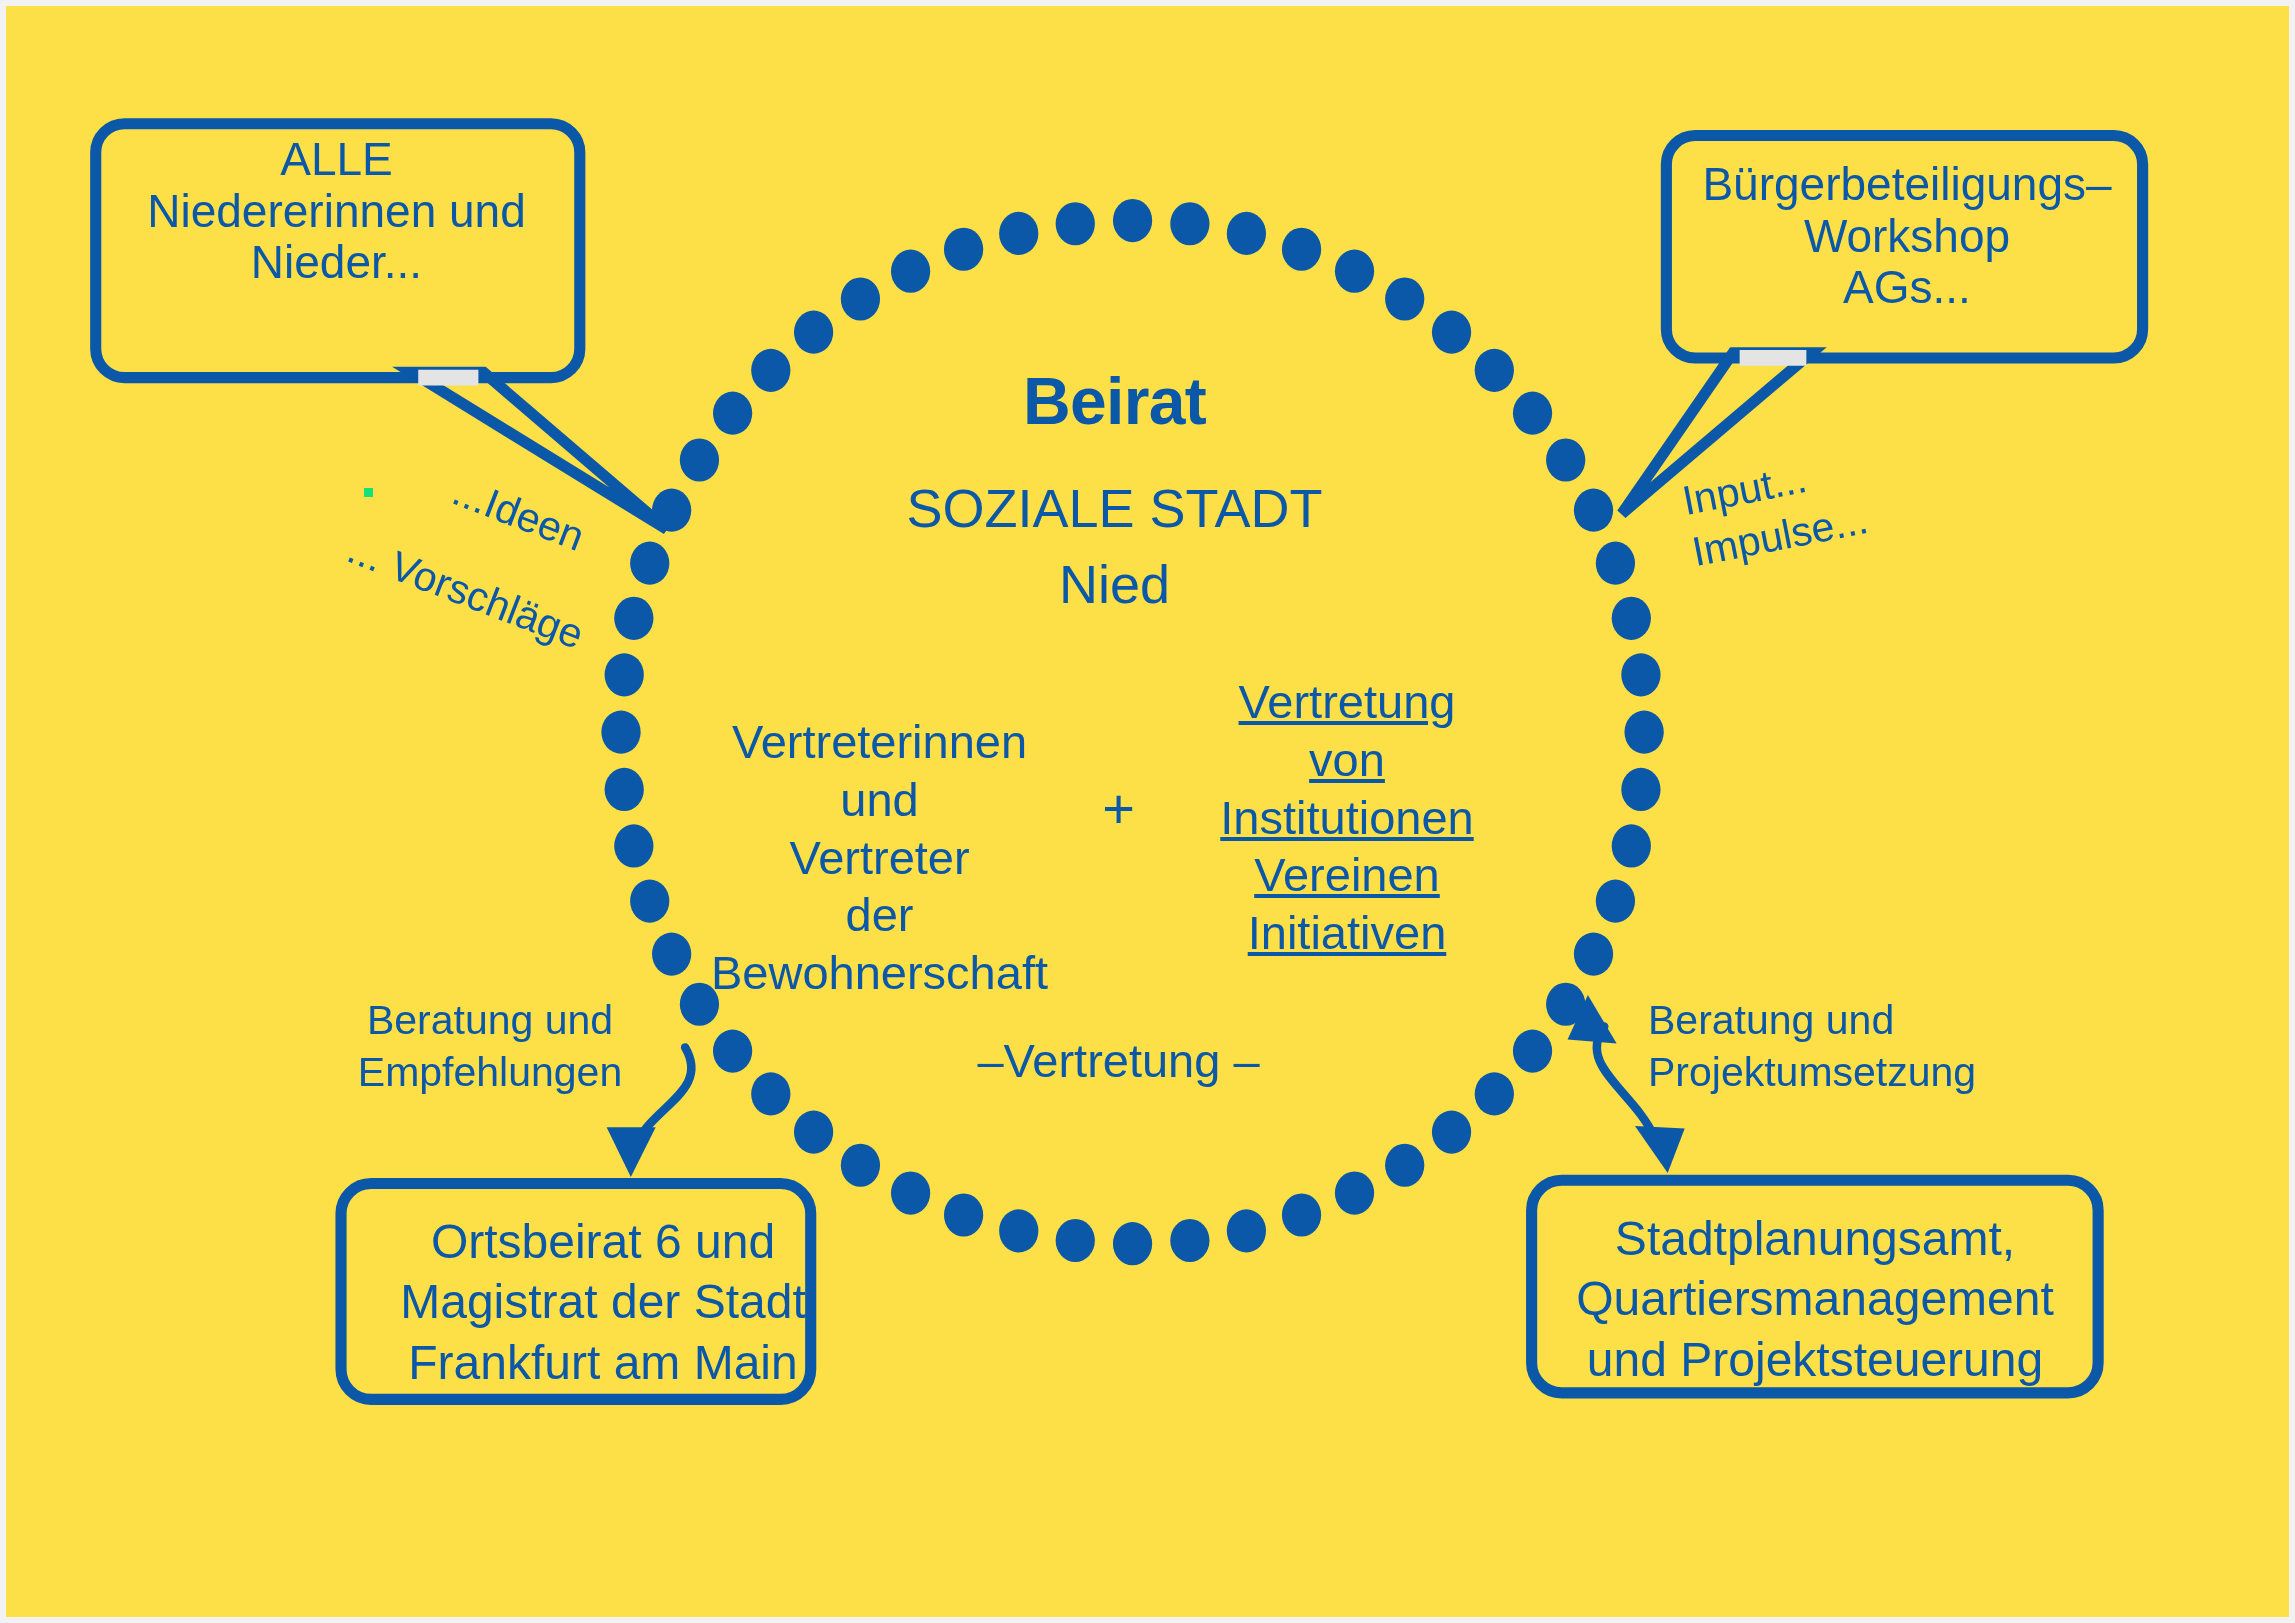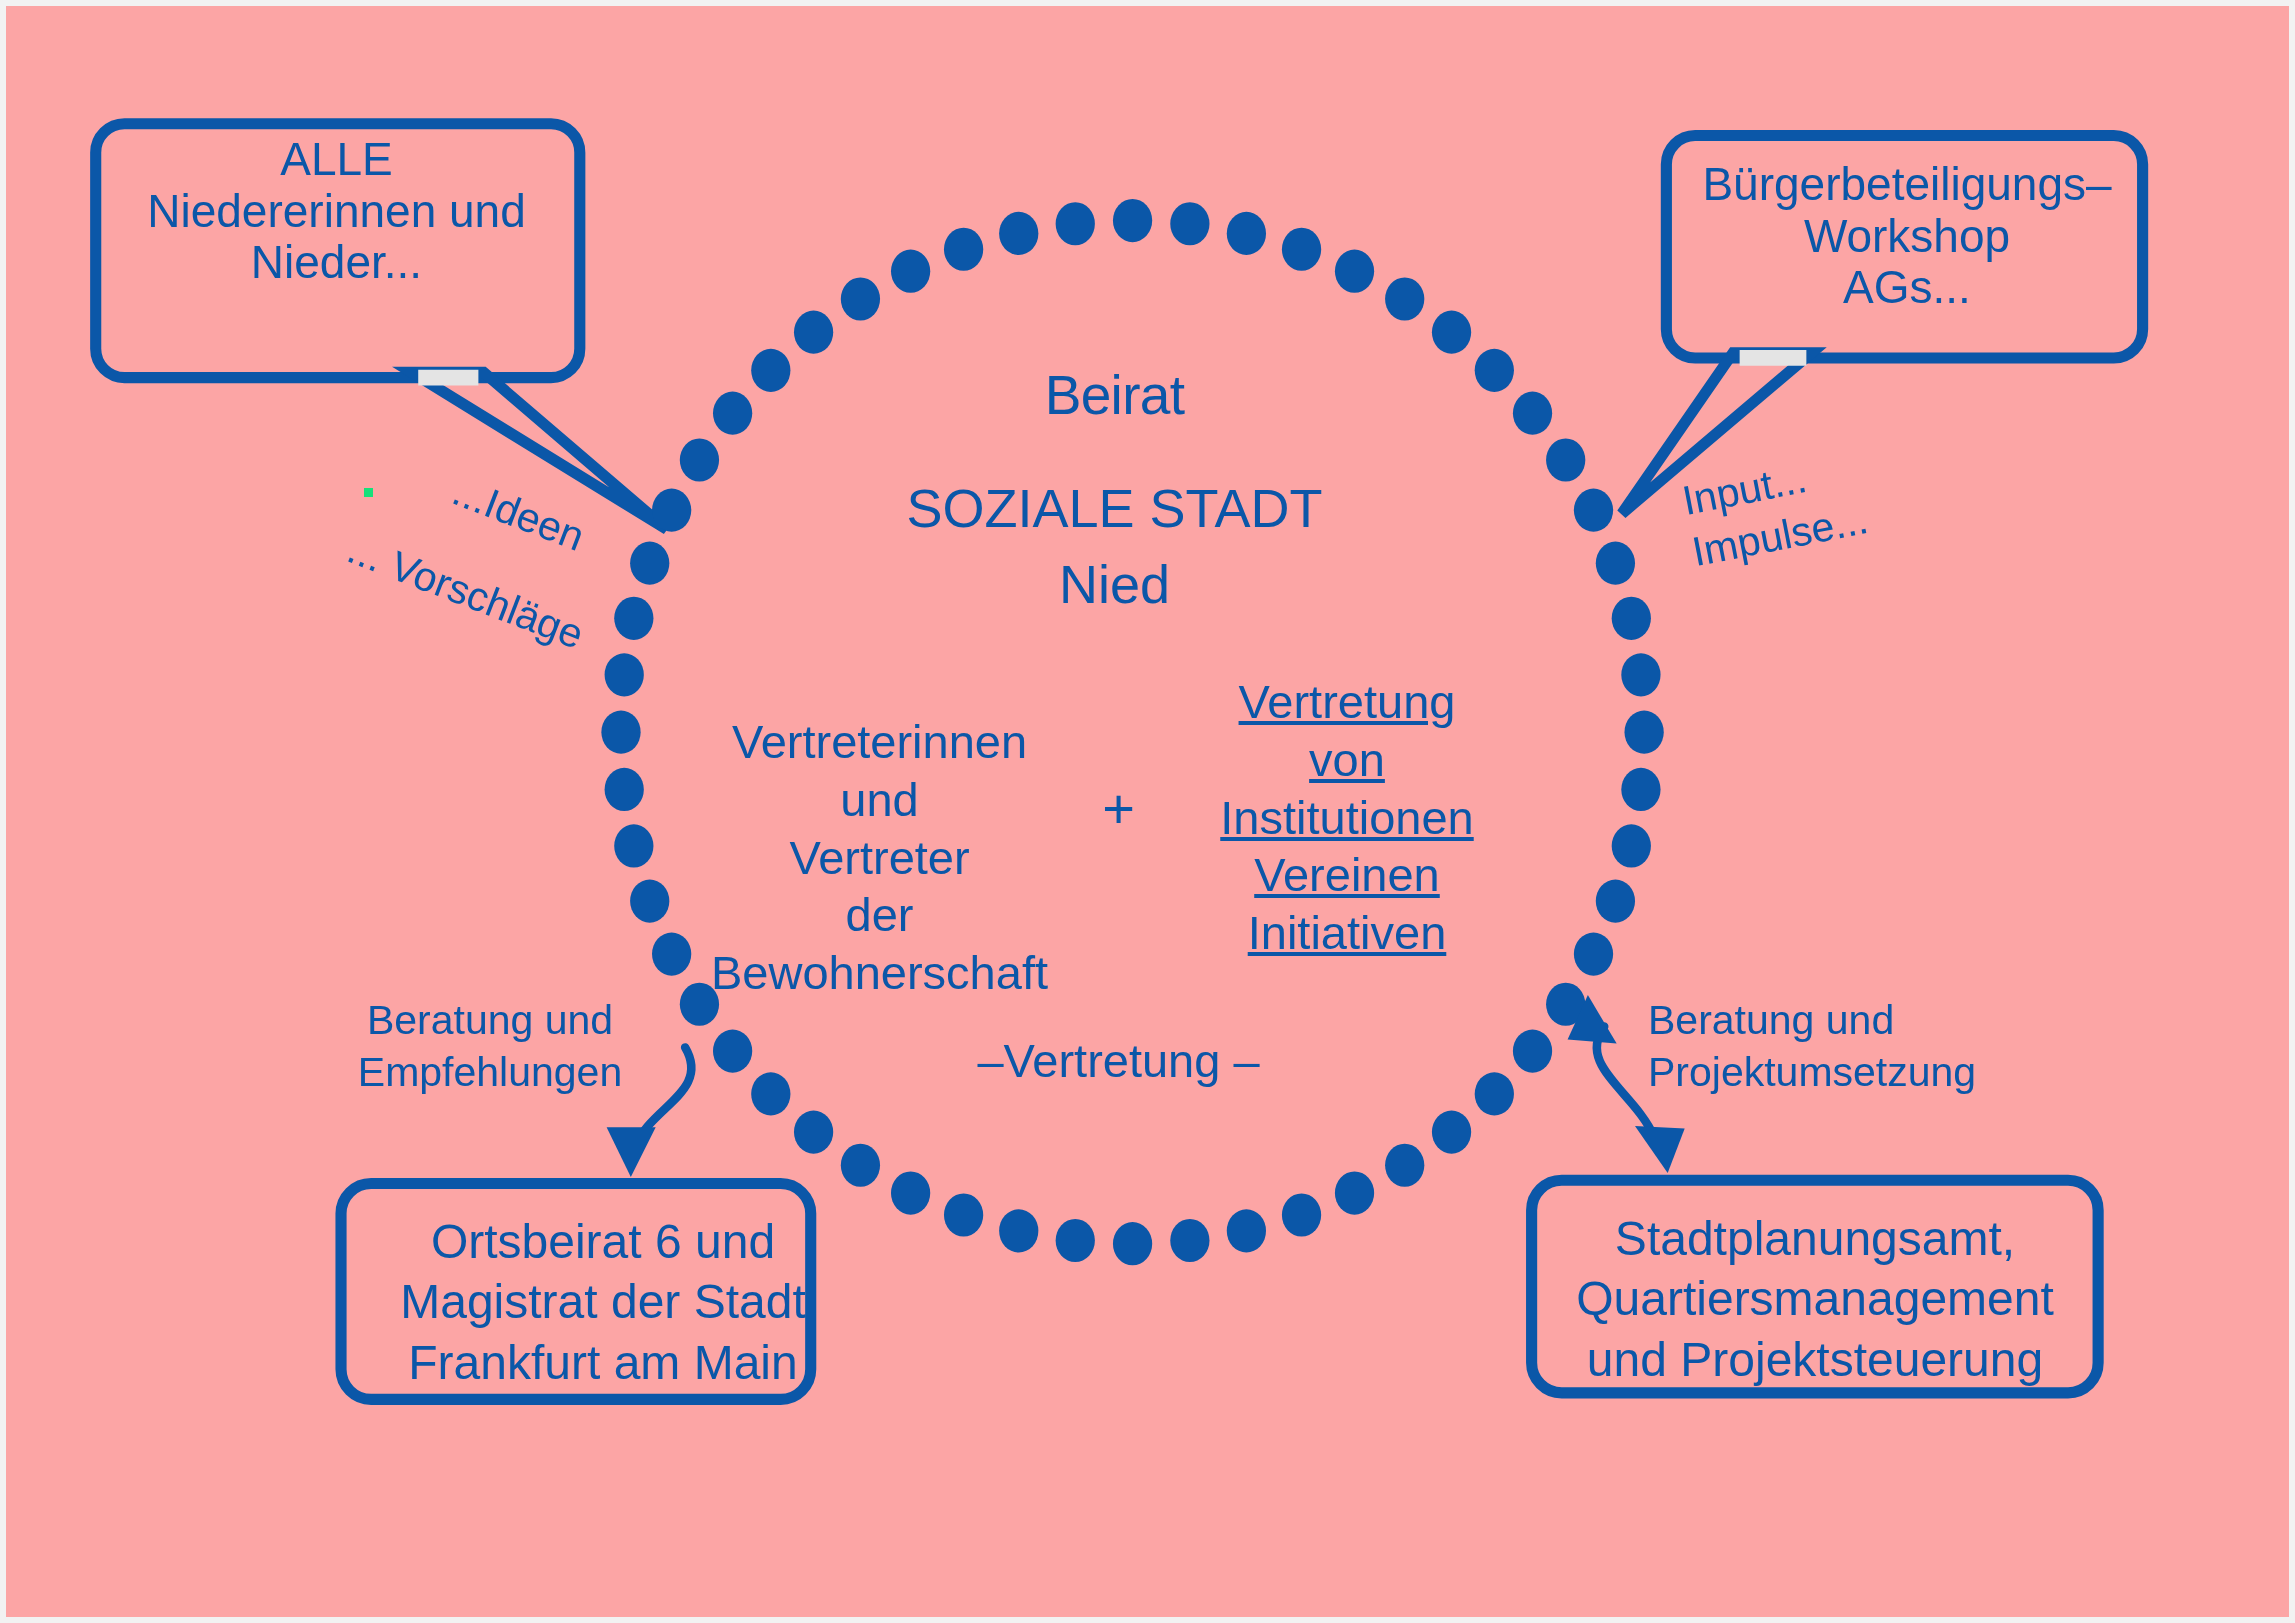--- a/index.html
+++ b/index.html
@@ -7,21 +7,21 @@
     padding: 0;
     background: #ffffff;
   }
   body {
     font-family: "Liberation Sans", sans-serif;
   }
   #stage {
     position: relative;
     width: 2295px;
     height: 1623px;
-    background: #fca5a5;
+    background: #fde047;
     box-sizing: border-box;
     border: 6.5px solid #f2f2f2;
     overflow: hidden;
   }
   svg.layer {
     position: absolute;
     top: 0;
     left: 0;
     width: 2295px;
     height: 1623px;
@@ -41,21 +41,21 @@
     font-size: 46px;
   }
   #bubble-right-text {
     left: 1675px; top: 153px; width: 452px;
     font-size: 46px;
   }
 
   
   #circle-title {
     left: 814px; top: 359px; width: 589px;
-    font-size: 55px; font-weight: normal; letter-spacing: -0.7px;
+    font-size: 66px; font-weight: bold; letter-spacing: -0.7px;
   }
   #circle-subtitle {
     left: 814px; top: 472px; width: 589px;
     font-size: 54px;
   }
   #circle-subtitle2 {
     left: 814px; top: 548px; width: 589px;
     font-size: 54px;
   }
 

